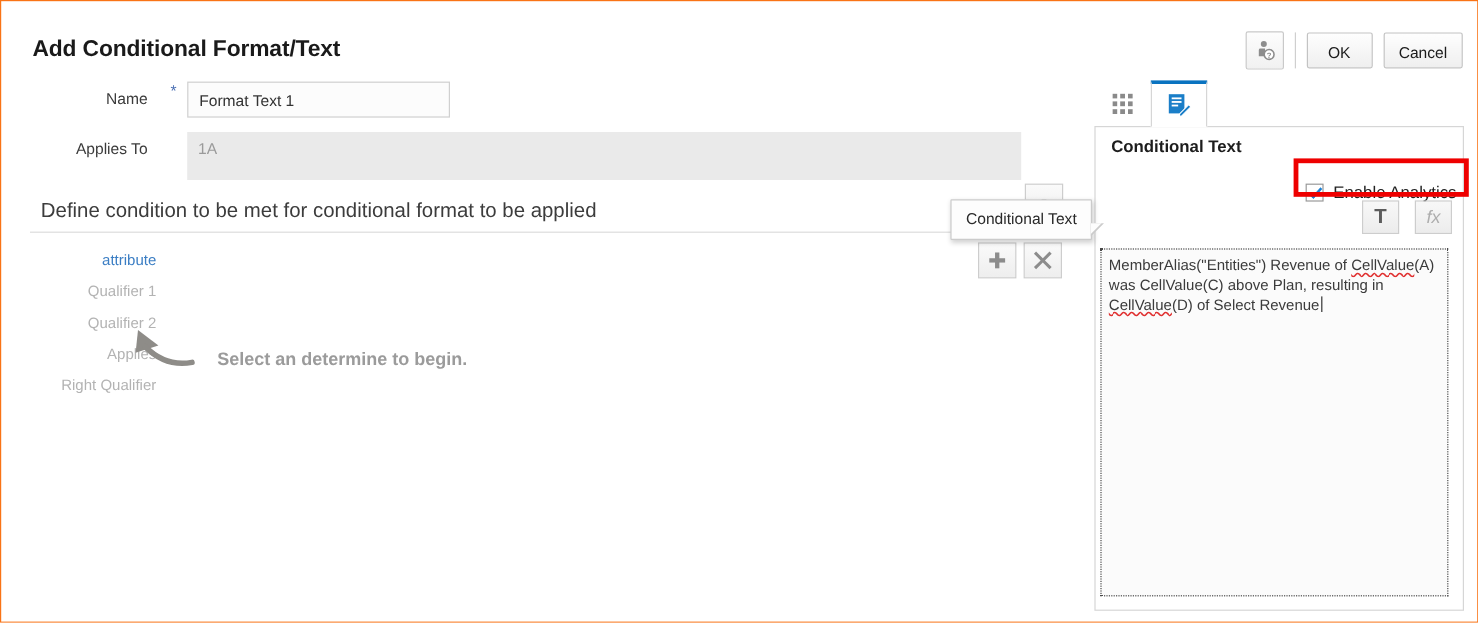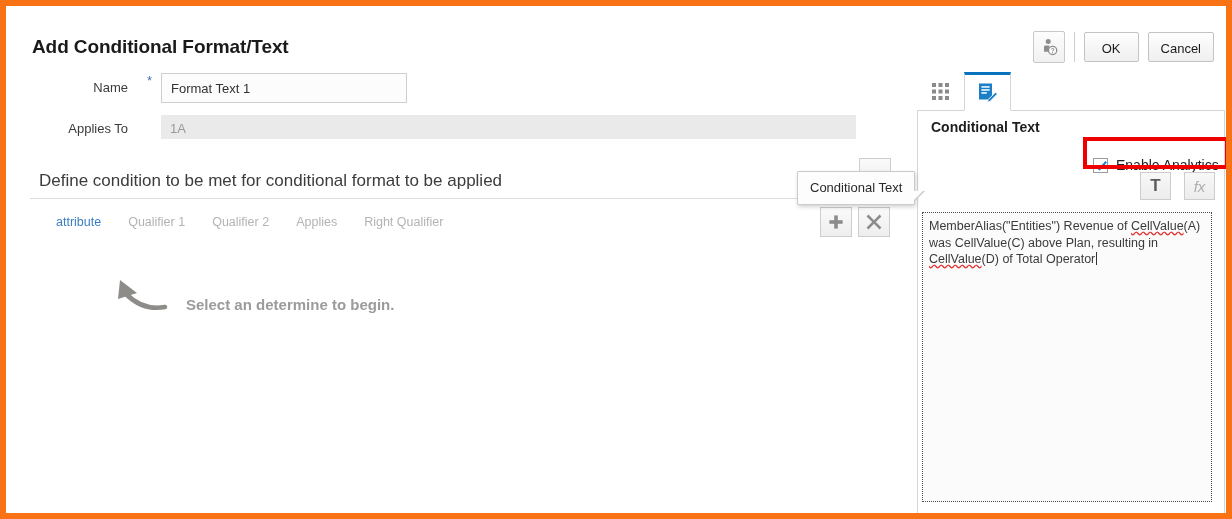--- a/index.html
+++ b/index.html
@@ -9,21 +9,21 @@
   }
   body {
     font-family: "Liberation Sans", sans-serif;
     -webkit-font-smoothing: antialiased;
   }
   #screen {
     position: relative;
     width: 1232px;
     height: 519px;
     background: #ffffff;
-    border: 6px solid #f97316;
+    border: 1px solid #f97316;
     box-sizing: border-box;
     overflow: hidden;
   }
 
   
   .dlg-title {
     position: absolute;
     left: 26px;
     top: 30px;
     font-size: 19px;
@@ -125,22 +125,23 @@
     top: 192px;
     width: 850px;
     height: 1px;
     background: #dcdcdc;
   }
   .cond-tabs {
     position: absolute;
     left: 50px;
     top: 209px;
     display: flex;
-    gap: 0px;
-    align-items: center;
+    gap: 12px;
+    align-items: flex-end;
+    flex-direction: column;
   }
   .cond-tab {
     font-size: 12.5px;
     color: #b3b3b3;
     margin-right: 27px;
     cursor: pointer;
     white-space: nowrap;
   }
   .cond-tab.active {
     color: #3b7ec4;
@@ -366,24 +367,24 @@
         <text x="12.6" y="15.3" font-size="6.4" fill="#8d8d8d" text-anchor="middle" font-family="Liberation Sans, sans-serif" font-weight="bold">?</text>
       </svg>
     </div>
     <div class="vsep"></div>
     <button class="btn">OK</button>
     <button class="btn">Cancel</button>
   </div>
 
   <div class="row-label" style="left:54px; top:74px; width:68px;">Name</div>
   <div class="req-star" style="left:141px; top:68px;">*</div>
-  <input class="txt-input" style="left: 155px; top: 67px; width: 246px; height: 30px;" value="Format Text 1">
+  <input class="txt-input" style="left: 155px; top: 67px; width: 219px; height: 30px;" value="Format Text 1">
 
   <div class="row-label" style="left:54px; top:115px; width:68px;">Applies To</div>
-  <div class="ro-input" style="left:155px; top:109px; width:695px; height:24px;">1A</div>
+  <div class="ro-input" style="left:155px; top:109px; width:695px; height:40px;">1A</div>
 
   <div class="define-text">Define condition to be met for conditional format to be applied</div>
   <div class="hrule"></div>
 
   <div class="cond-tabs">
     <span class="cond-tab active">attribute</span>
     <span class="cond-tab">Qualifier 1</span>
     <span class="cond-tab">Qualifier 2</span>
     <span class="cond-tab">Applies</span>
     <span class="cond-tab">Right Qualifier</span>
@@ -460,16 +461,16 @@
   <div class="redbox"></div>
 
   <div class="fmt-btn fmt-T">
     <span>T</span>
   </div>
   <div class="fmt-btn fmt-fx">
     <span>fx</span>
   </div>
 
   <div class="editor">
-    <span>MemberAlias("Entities") Revenue of </span><span class="sp">CellValue</span><span>(A) was CellValue(C) above Plan, resulting in </span><span class="sp">CellValue</span><span>(D) of Total Operator</span><span class="caret"></span>
+    <span>MemberAlias("Entities") Revenue of </span><span class="sp">CellValue</span><span>(A) was CellValue(C) above Plan, resulting in </span><span class="sp">CellValue</span><span>(D) of Select Revenue</span><span class="caret"></span>
   </div>
 
 </div>
 
 </body></html>

